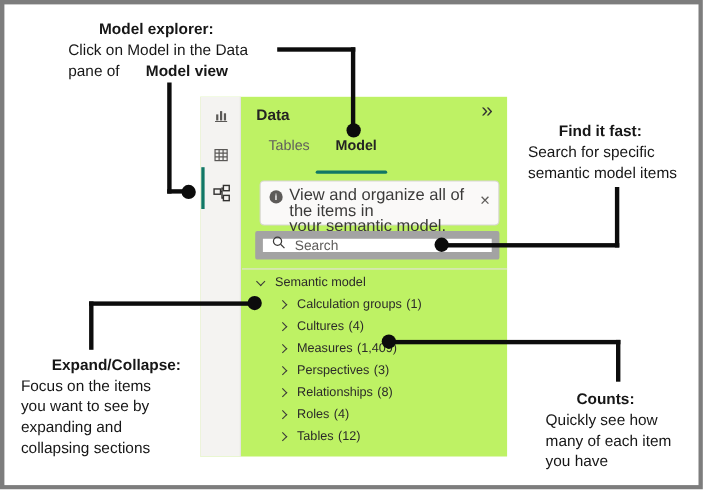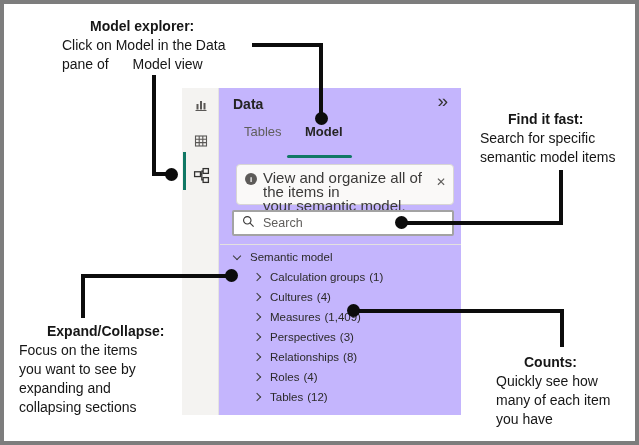--- a/index.html
+++ b/index.html
@@ -3,30 +3,30 @@
 <meta charset="utf-8">
 <style>
   html,body{margin:0;padding:0;background:#ffffff;}
   *{box-sizing:border-box;}
   body{font-family:"Liberation Sans", sans-serif;}
   .frame{position:relative;width:639px;height:445px;border:4px solid #7d7d7d;background:#ffffff;overflow:hidden;}
 
   
   .ann{position:absolute;color:#161616;font-size:14px;line-height:19px;z-index:6;}
   .ann-title{font-weight:700;margin-left:28px;}
-  .b{font-weight:400;padding-left:20px;}
+  .b{font-weight:700;padding-left:20px;}
 
   
   .h-line,.v-line{position:absolute;background:#0c0c0c;z-index:5;}
   .h-line{height:4px;}
   .v-line{width:4px;}
   .dot{position:absolute;width:13px;height:13px;border-radius:50%;background:#0c0c0c;z-index:5;}
 
   
-  .pane{position:absolute;left:178px;top:84px;width:279px;height:327px;background:#c4b5fd;z-index:1;}
+  .pane{position:absolute;left:178px;top:84px;width:279px;height:327px;background:#bef264;z-index:1;}
   .iconstrip{position:absolute;left:0;top:0;width:37px;height:100%;background:#f4f3f1;border-right:1px solid #e5e3e1;}
   .vs-icon{position:absolute;left:8px;width:22px;height:22px;display:flex;align-items:center;justify-content:center;cursor:pointer;}
   .vs-icon.i1{top:6px;}
   .vs-icon.i2{top:42px;}
   .vs-icon.i3{top:76px;}
   .sel-bar{position:absolute;left:1px;top:64px;width:3px;height:38px;background:#117865;}
 
   .pane-title{position:absolute;left:51px;top:8px;font-size:14px;font-weight:700;color:#252423;}
   .collapse{position:absolute;right:13px;top:3px;font-size:19px;color:#343332;cursor:pointer;line-height:20px;}
 
@@ -35,21 +35,21 @@
   .tab.t2{left:123px;color:#252423;font-weight:700;}
   .tab-underline{position:absolute;left:105px;top:67px;width:65px;height:3px;background:#117865;border-radius:2px;}
 
   .banner{position:absolute;left:54px;top:76px;width:218px;height:41px;background:#faf9f8;border:1px solid #d8d6d4;border-radius:4px;}
   .info-ic{position:absolute;left:8px;top:8px;width:12px;height:12px;border-radius:50%;background:#5d5b59;color:#ffffff;font-size:8px;font-weight:700;display:flex;align-items:center;justify-content:center;}
   .banner-text{position:absolute;left:26px;top:6px;width:165px;font-size:15px;line-height:14px;color:#3b3a39;}
   .link{color:#117865;text-decoration:underline;cursor:pointer;}
   .ext{display:inline-block;vertical-align:-1px;margin-left:2px;}
   .close{position:absolute;right:7px;top:11px;font-size:12px;color:#5f5d5b;cursor:pointer;line-height:12px;}
 
-  .searchbox{position:absolute;left:50px;top:122px;width:222px;height:26px;background:#ffffff;border:2px solid #a3a3a3;border-radius:2px;display:flex;align-items:center;padding:0 8px;}
+  .searchbox{position:absolute;left:50px;top:122px;width:222px;height:26px;background:#ffffff;border:7px solid #a3a3a3;border-radius:2px;display:flex;align-items:center;padding:0 8px;}
   .searchbox input{border:none;outline:none;background:transparent;font-family:"Liberation Sans",sans-serif;font-size:12.5px;color:#252423;width:180px;margin-left:6px;}
   .searchbox input::placeholder{color:#5f5d5b;}
 
   .tree-divider{position:absolute;left:38px;top:156px;width:241px;height:1px;background:#e3e1df;}
 
   .tree{position:absolute;left:38px;top:159px;width:241px;}
   .trow{height:20px;display:flex;align-items:center;cursor:pointer;font-size:11.5px;color:#2b2a29;}
   .trow.root{padding-left:14px;}
   .trow.child{padding-left:34px;}
   .chev{display:inline-block;width:6px;height:6px;border-right:1.4px solid #3b3a39;border-bottom:1.4px solid #3b3a39;margin-right:10px;flex:0 0 auto;}

